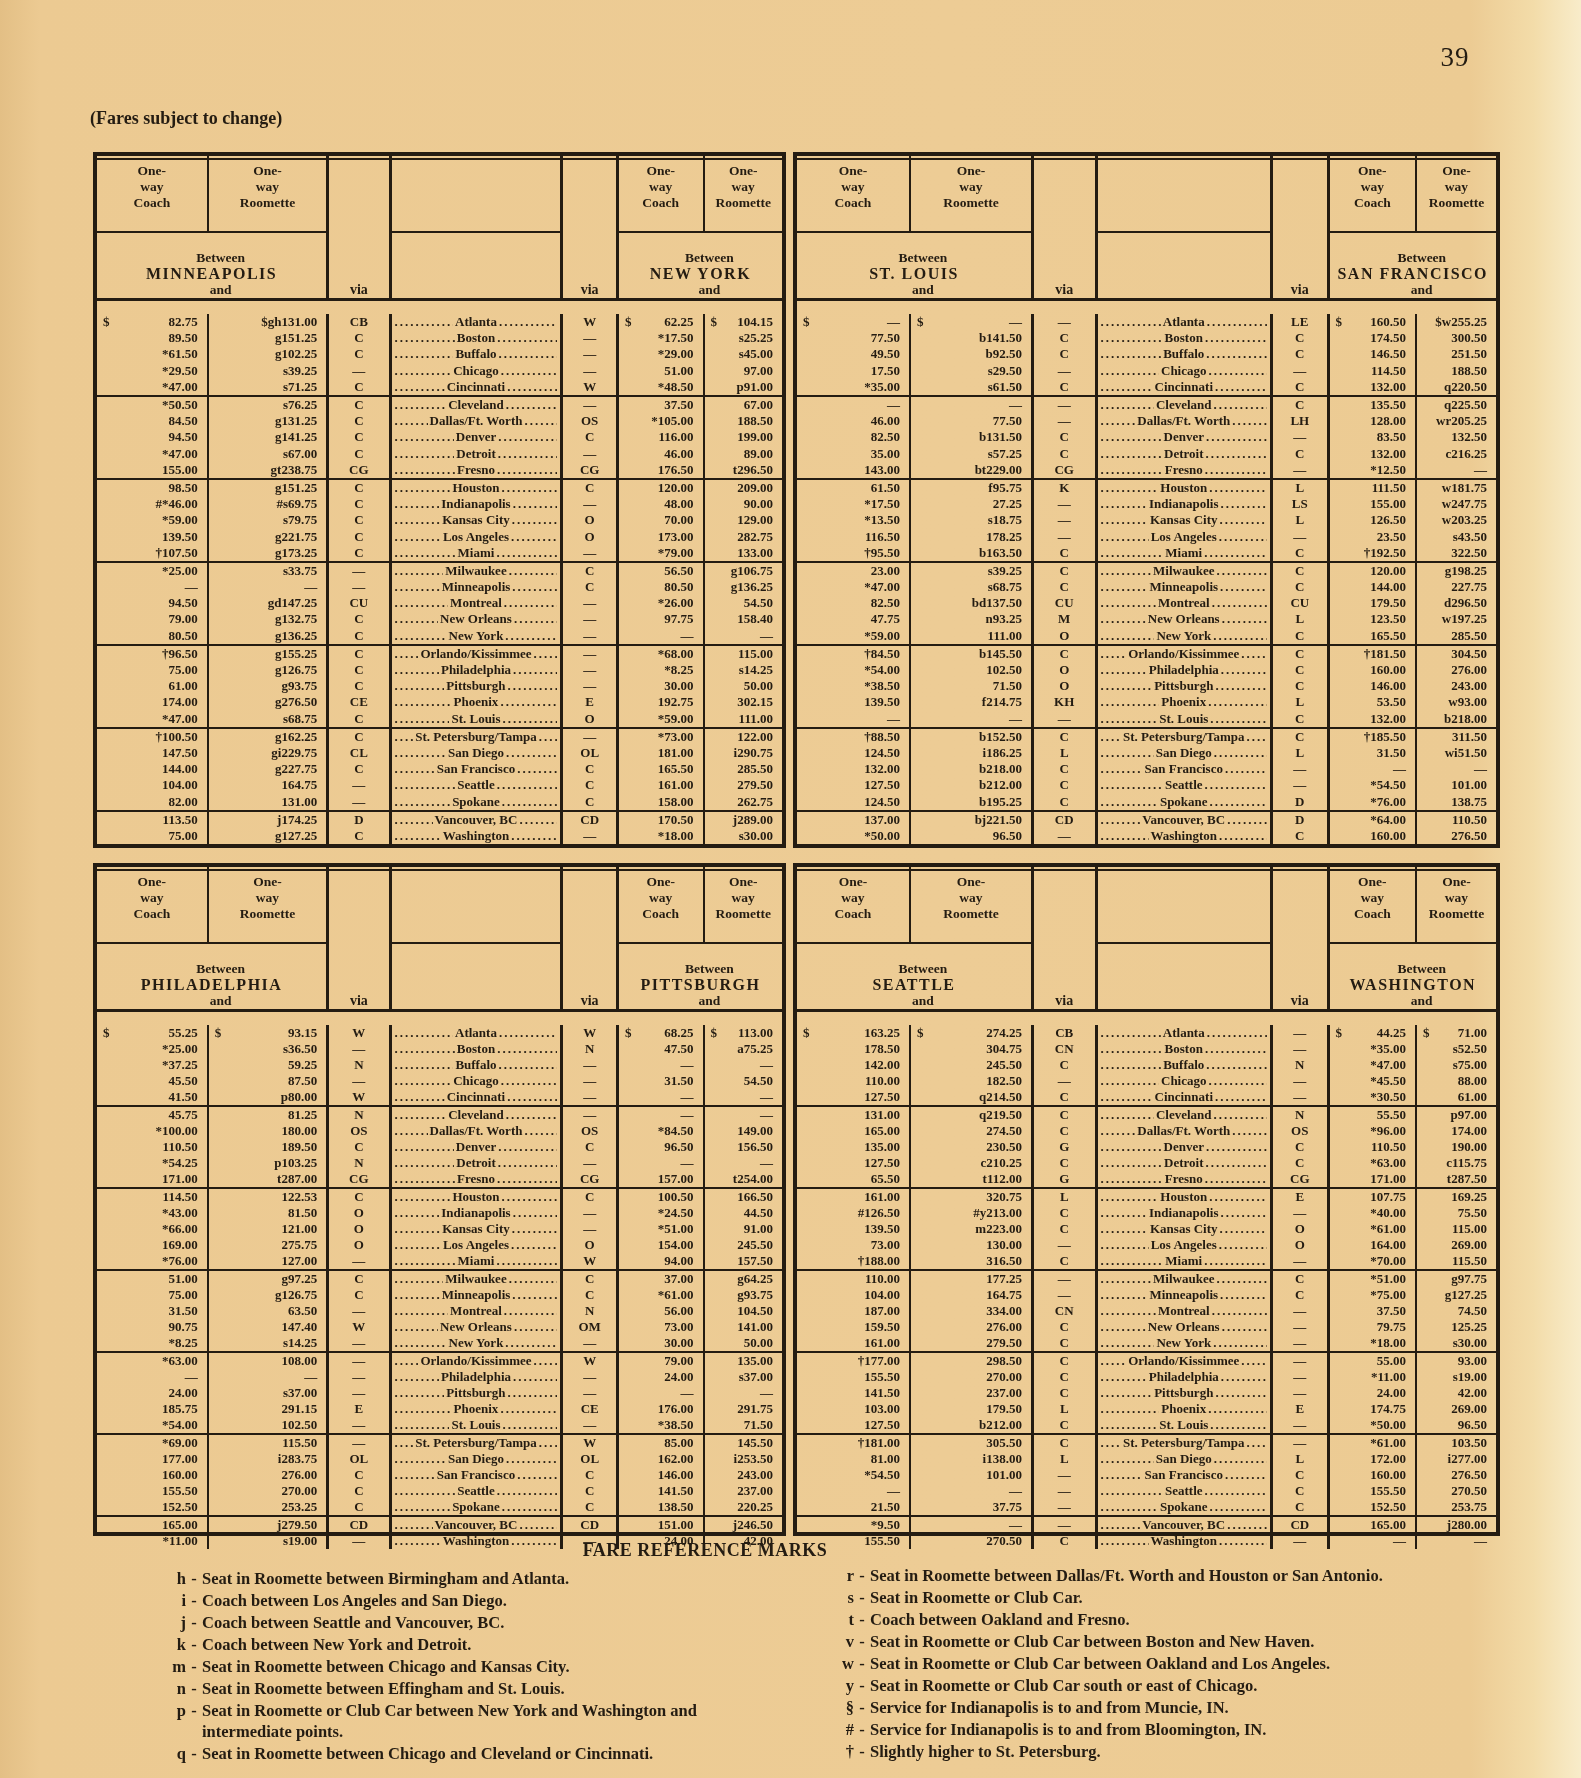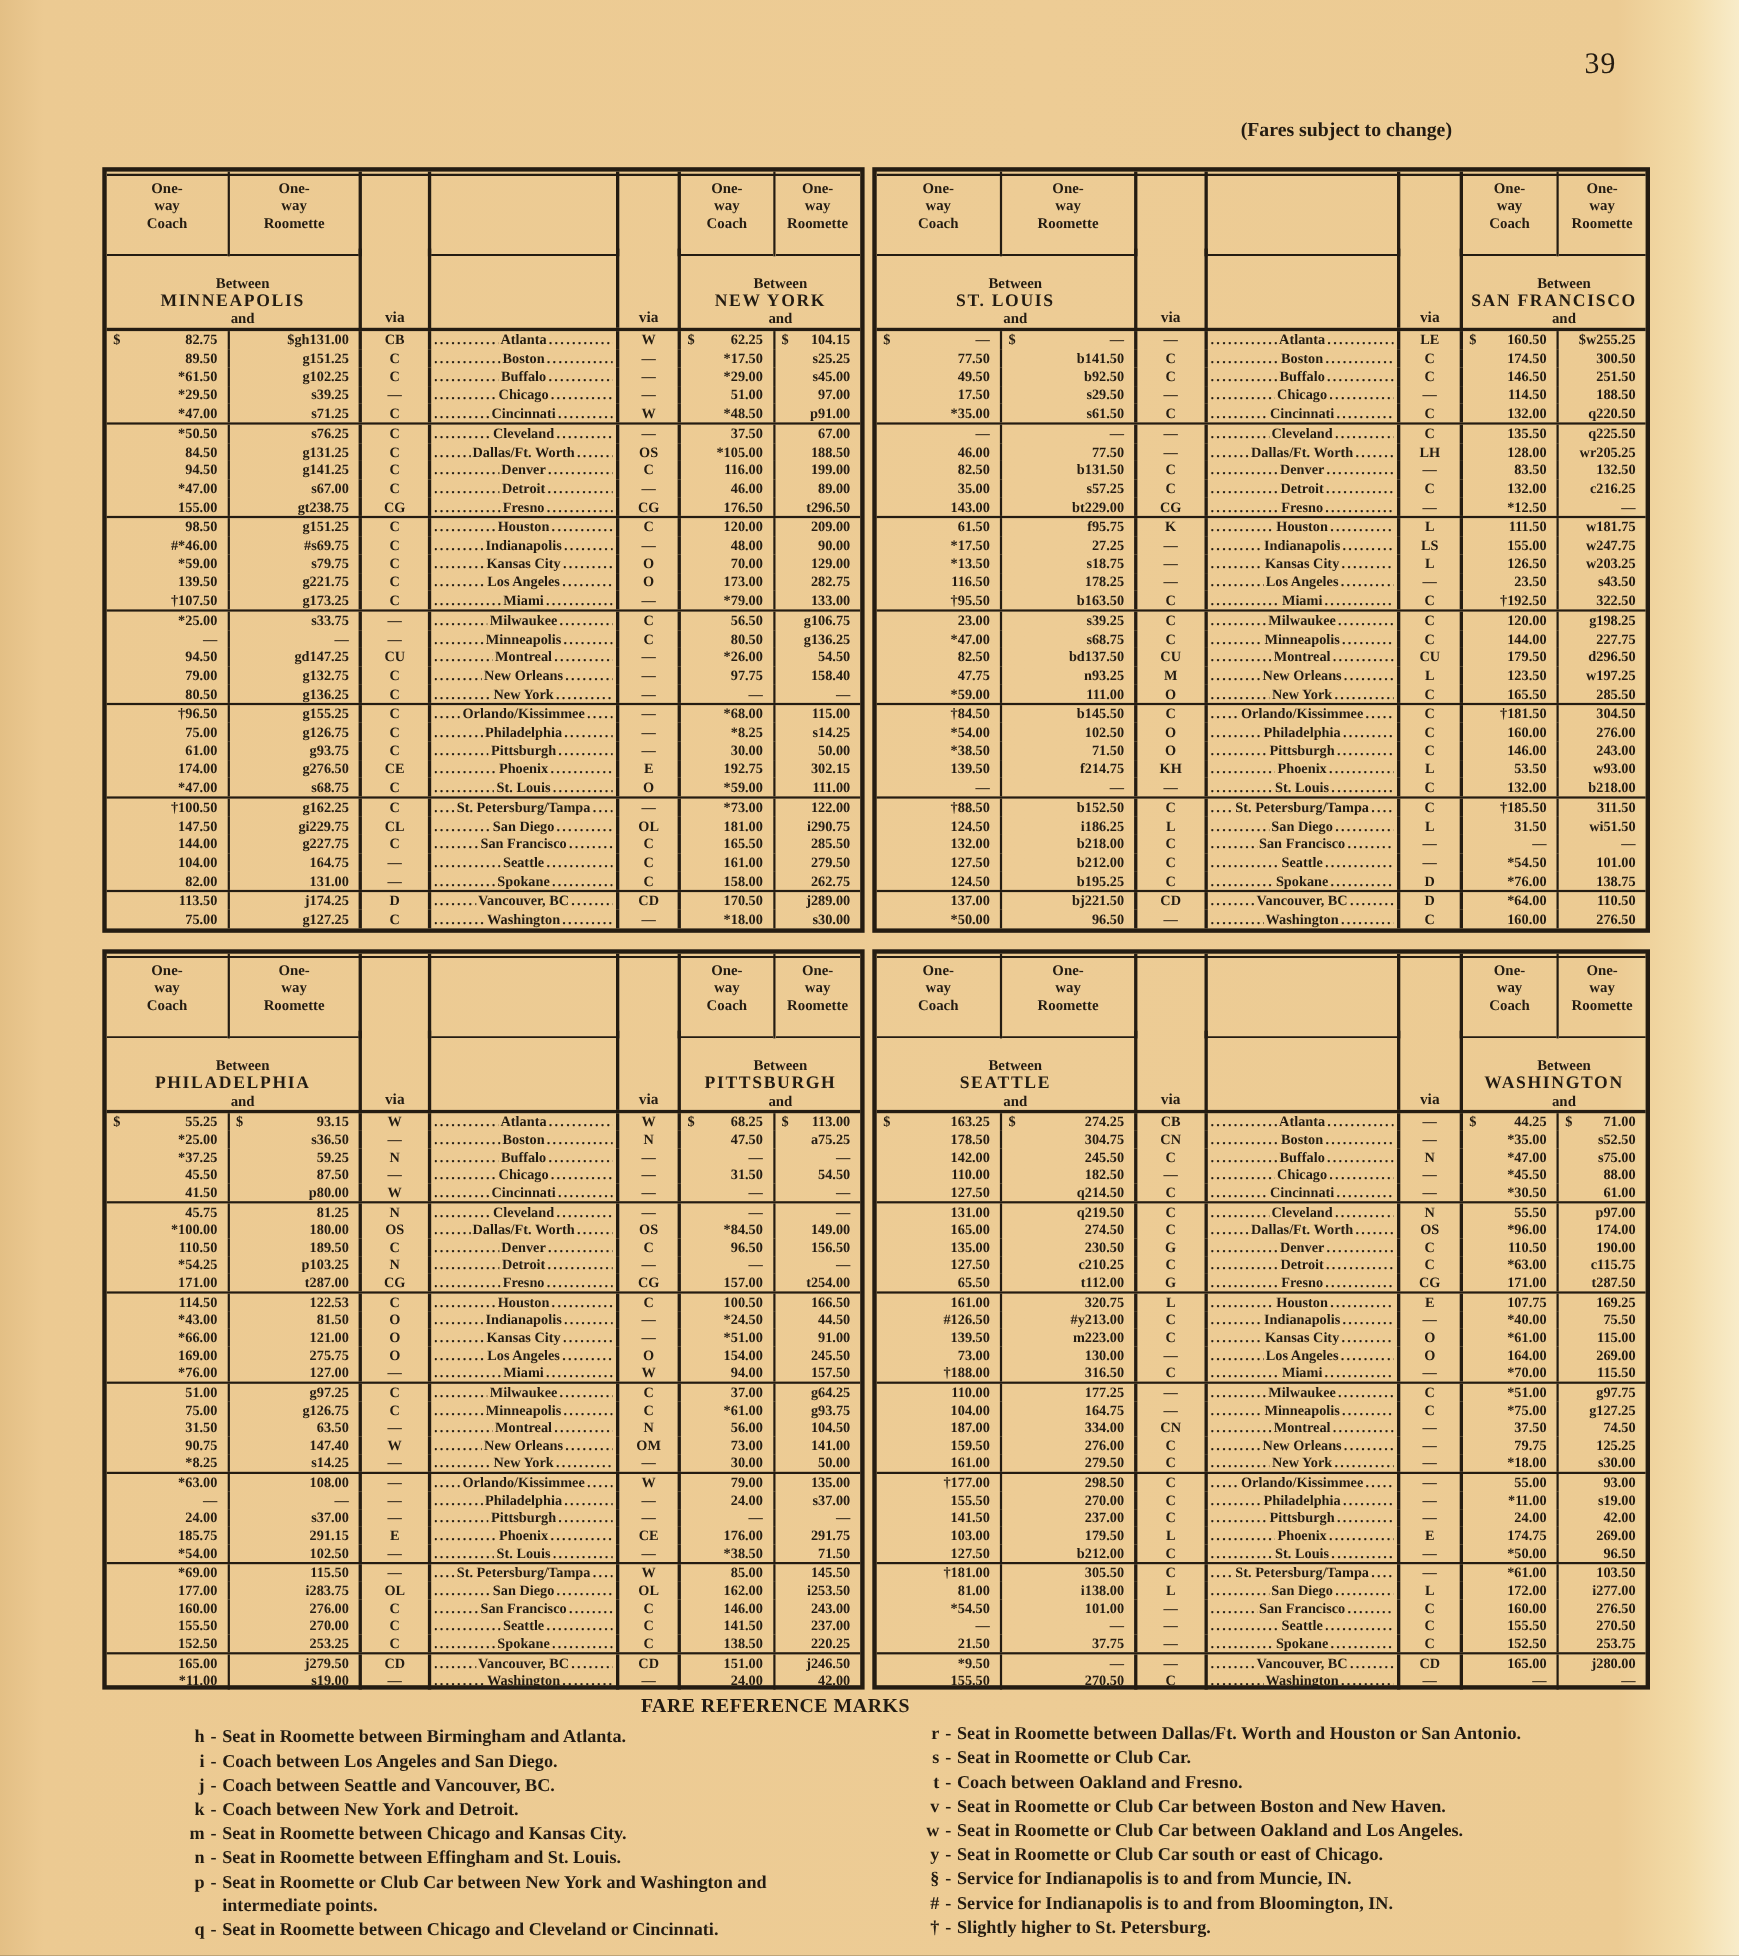--- a/index.html
+++ b/index.html
@@ -5,28 +5,28 @@
   html,body{margin:0;padding:0;background:#7d6c50;}
   .sheet{
     position:relative;width:1581px;height:1778px;overflow:hidden;
     background:linear-gradient(90deg,#e3bf85 0,#ecca92 2.5%,#edcc95 60%,#eccb93 93%,#f3dca9 97%,#f8ecca 100%);
     font-family:Liberation Serif, serif;color:#241c12;
   }
   .pageno{position:absolute;left:1425px;top:42px;width:60px;text-align:center;
     font-size:27px;font-weight:400;letter-spacing:1px;}
   .title{position:absolute;left:85px;top:66px;width:1390px;text-align:center;
     font-size:31px;font-weight:700;letter-spacing:.5px;}
-  .subtitle1{position:absolute;left:90px;top:108px;width:1230px;text-align:right;
+  .subtitle1{position:absolute;left:90px;top:108px;width:1230px;text-align:left;
     font-size:18px;font-weight:700;}
   .subtitle2{position:absolute;left:90px;top:130px;width:1230px;text-align:center;
     font-size:18px;font-weight:700;}
 
   
   .fare-table{position:absolute;border:4px solid #241c12;display:flex;flex-direction:column;
-    box-shadow:inset 0 2px 0 #ecca92, inset 0 4px 0 #241c12;}
+    box-shadow:inset 0 2px 0 #ecca92, inset 0 4px 0 #241c12;gap:13px;}
   .hrow{display:grid;grid-template-columns:16.3% 17.6% 9.1% 25.1% 8.1% 12.5% 11.3%;}
   .trow{display:grid;grid-template-columns:16.3% 17.6% 9.1% 25.1% 8.1% 12.5% 11.3%;
     flex:1;align-items:center;font-size:13px;font-weight:700;}
   .c0,.c1,.c2,.c3,.c4,.c5,.c6{height:100%;display:flex;align-items:center;min-width:0;}
   .c0{border-right:2px solid #241c12;}
   .c1{border-right:3px solid #241c12;}
   .c2{border-right:3px solid #241c12;}
   .c3{border-right:3px solid #241c12;}
   .c4{border-right:3px solid #241c12;}
   .c5{border-right:2px solid #241c12;}

